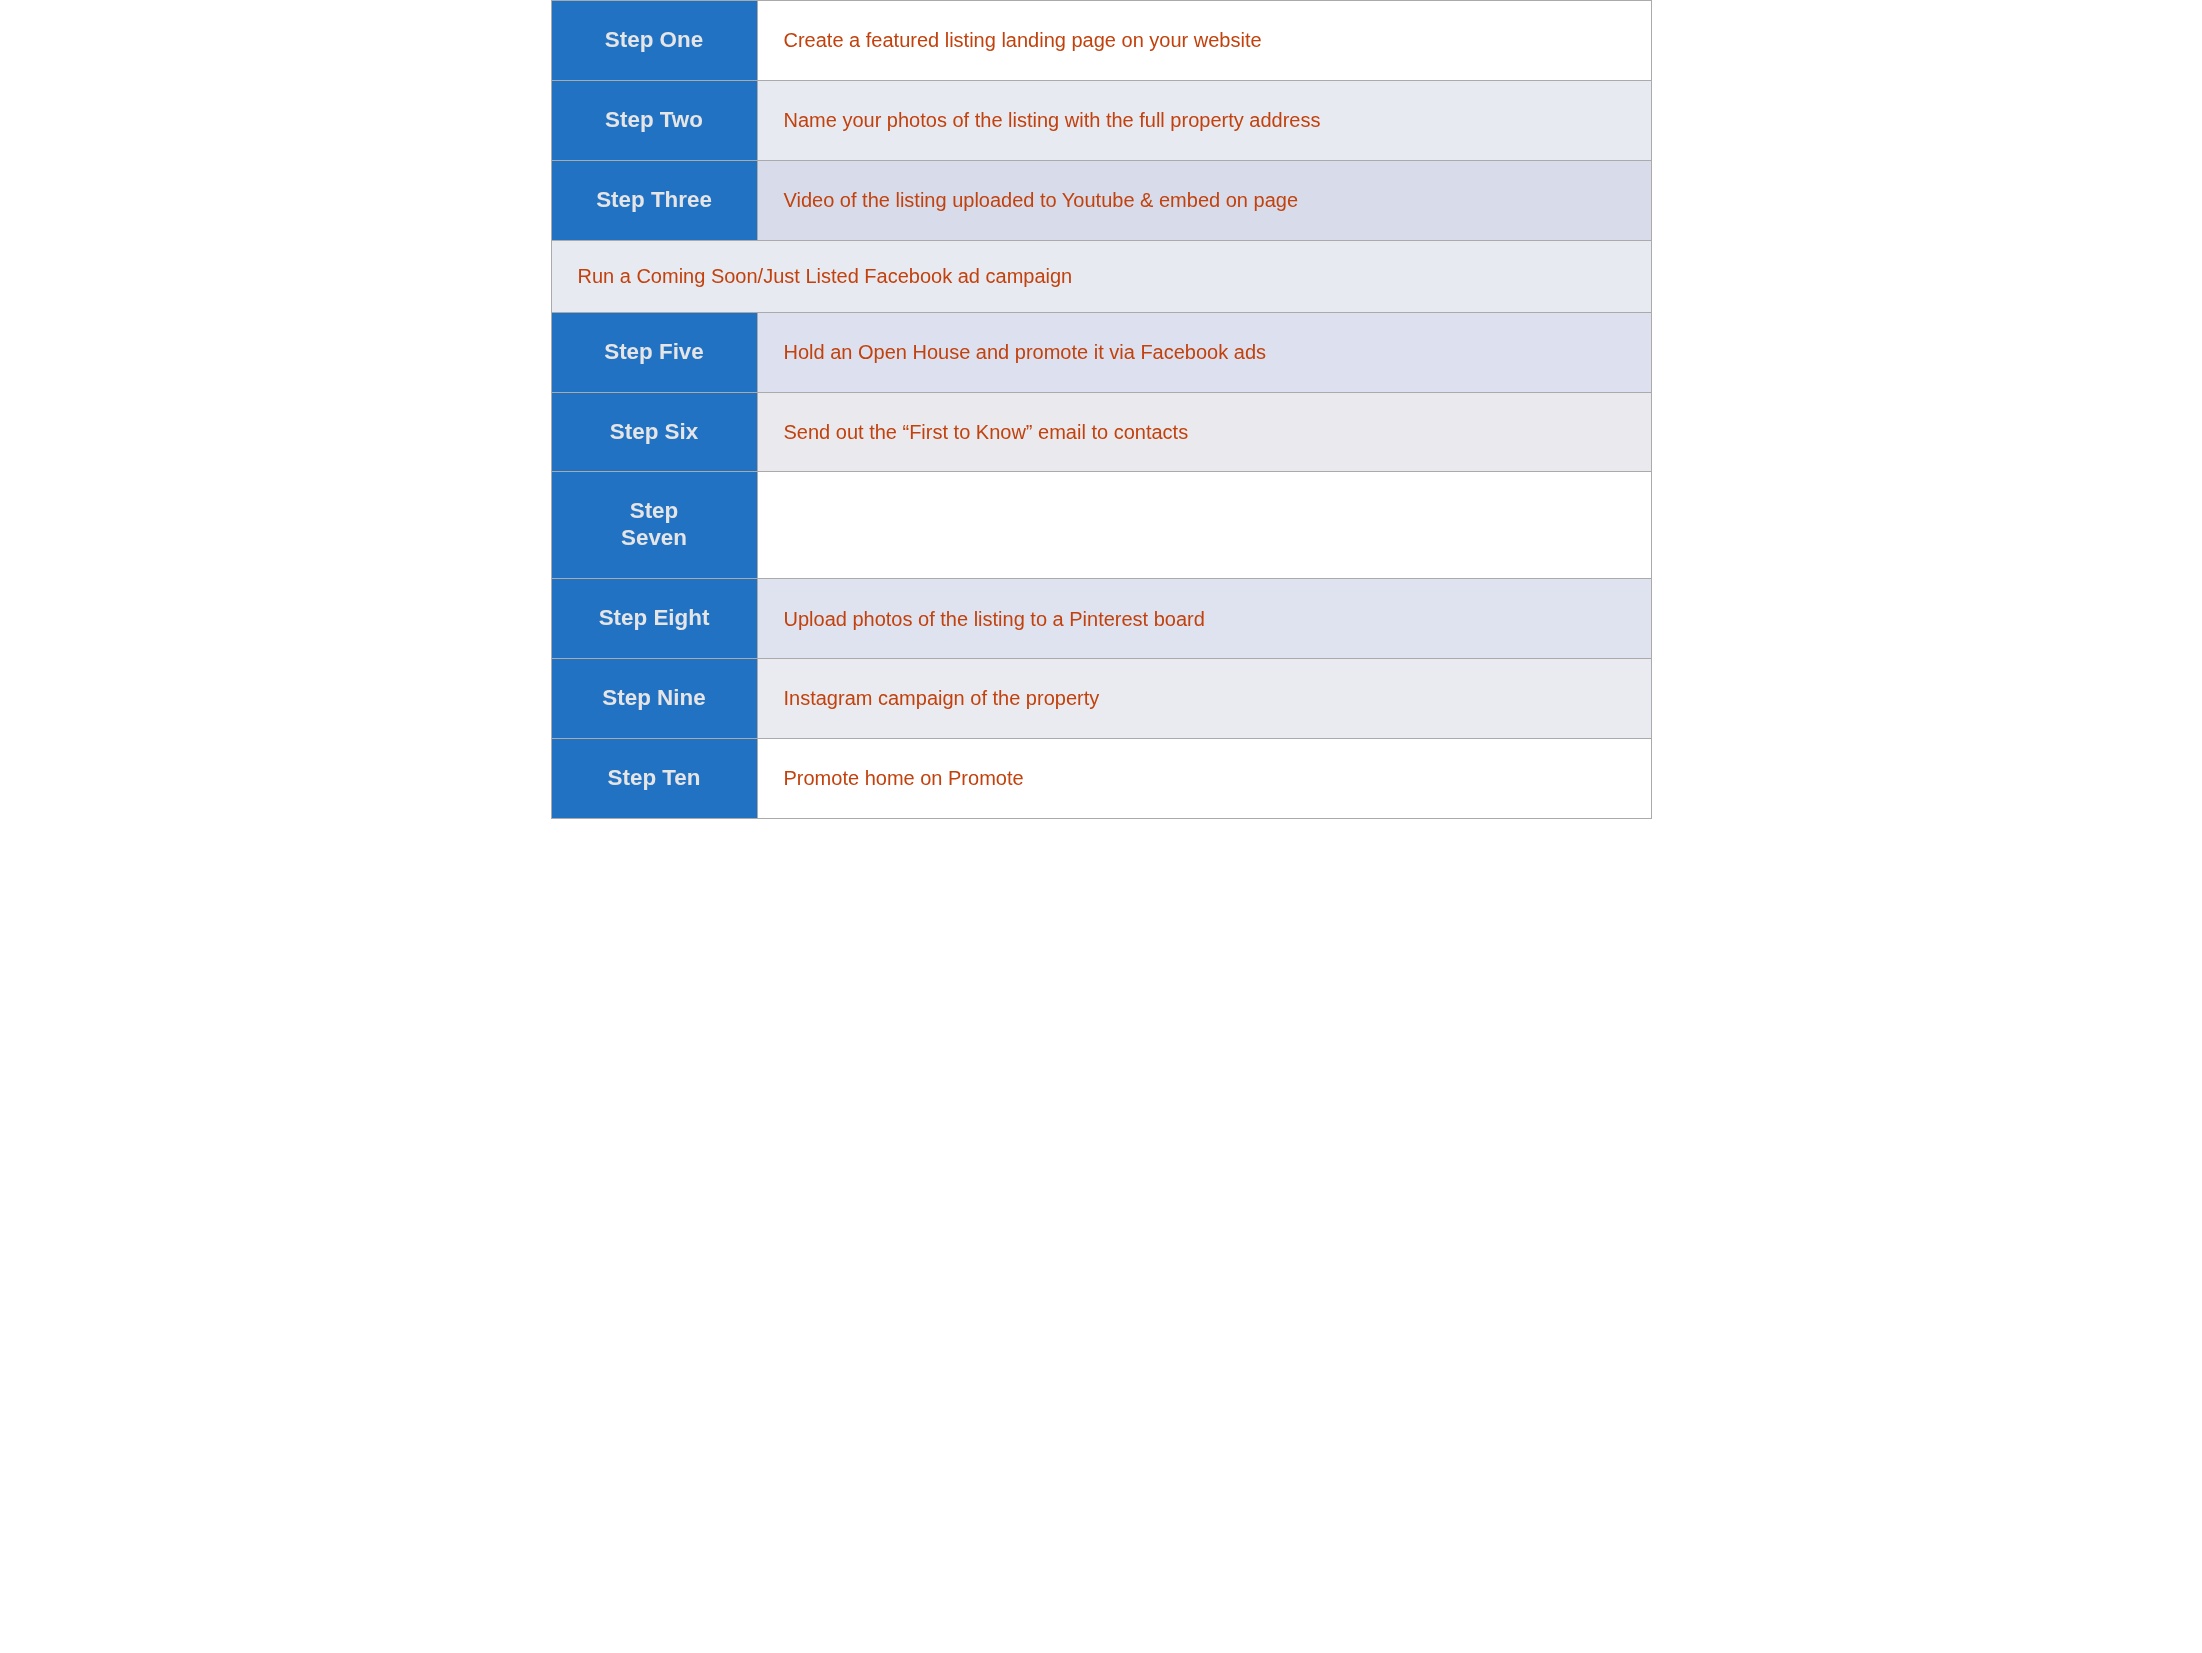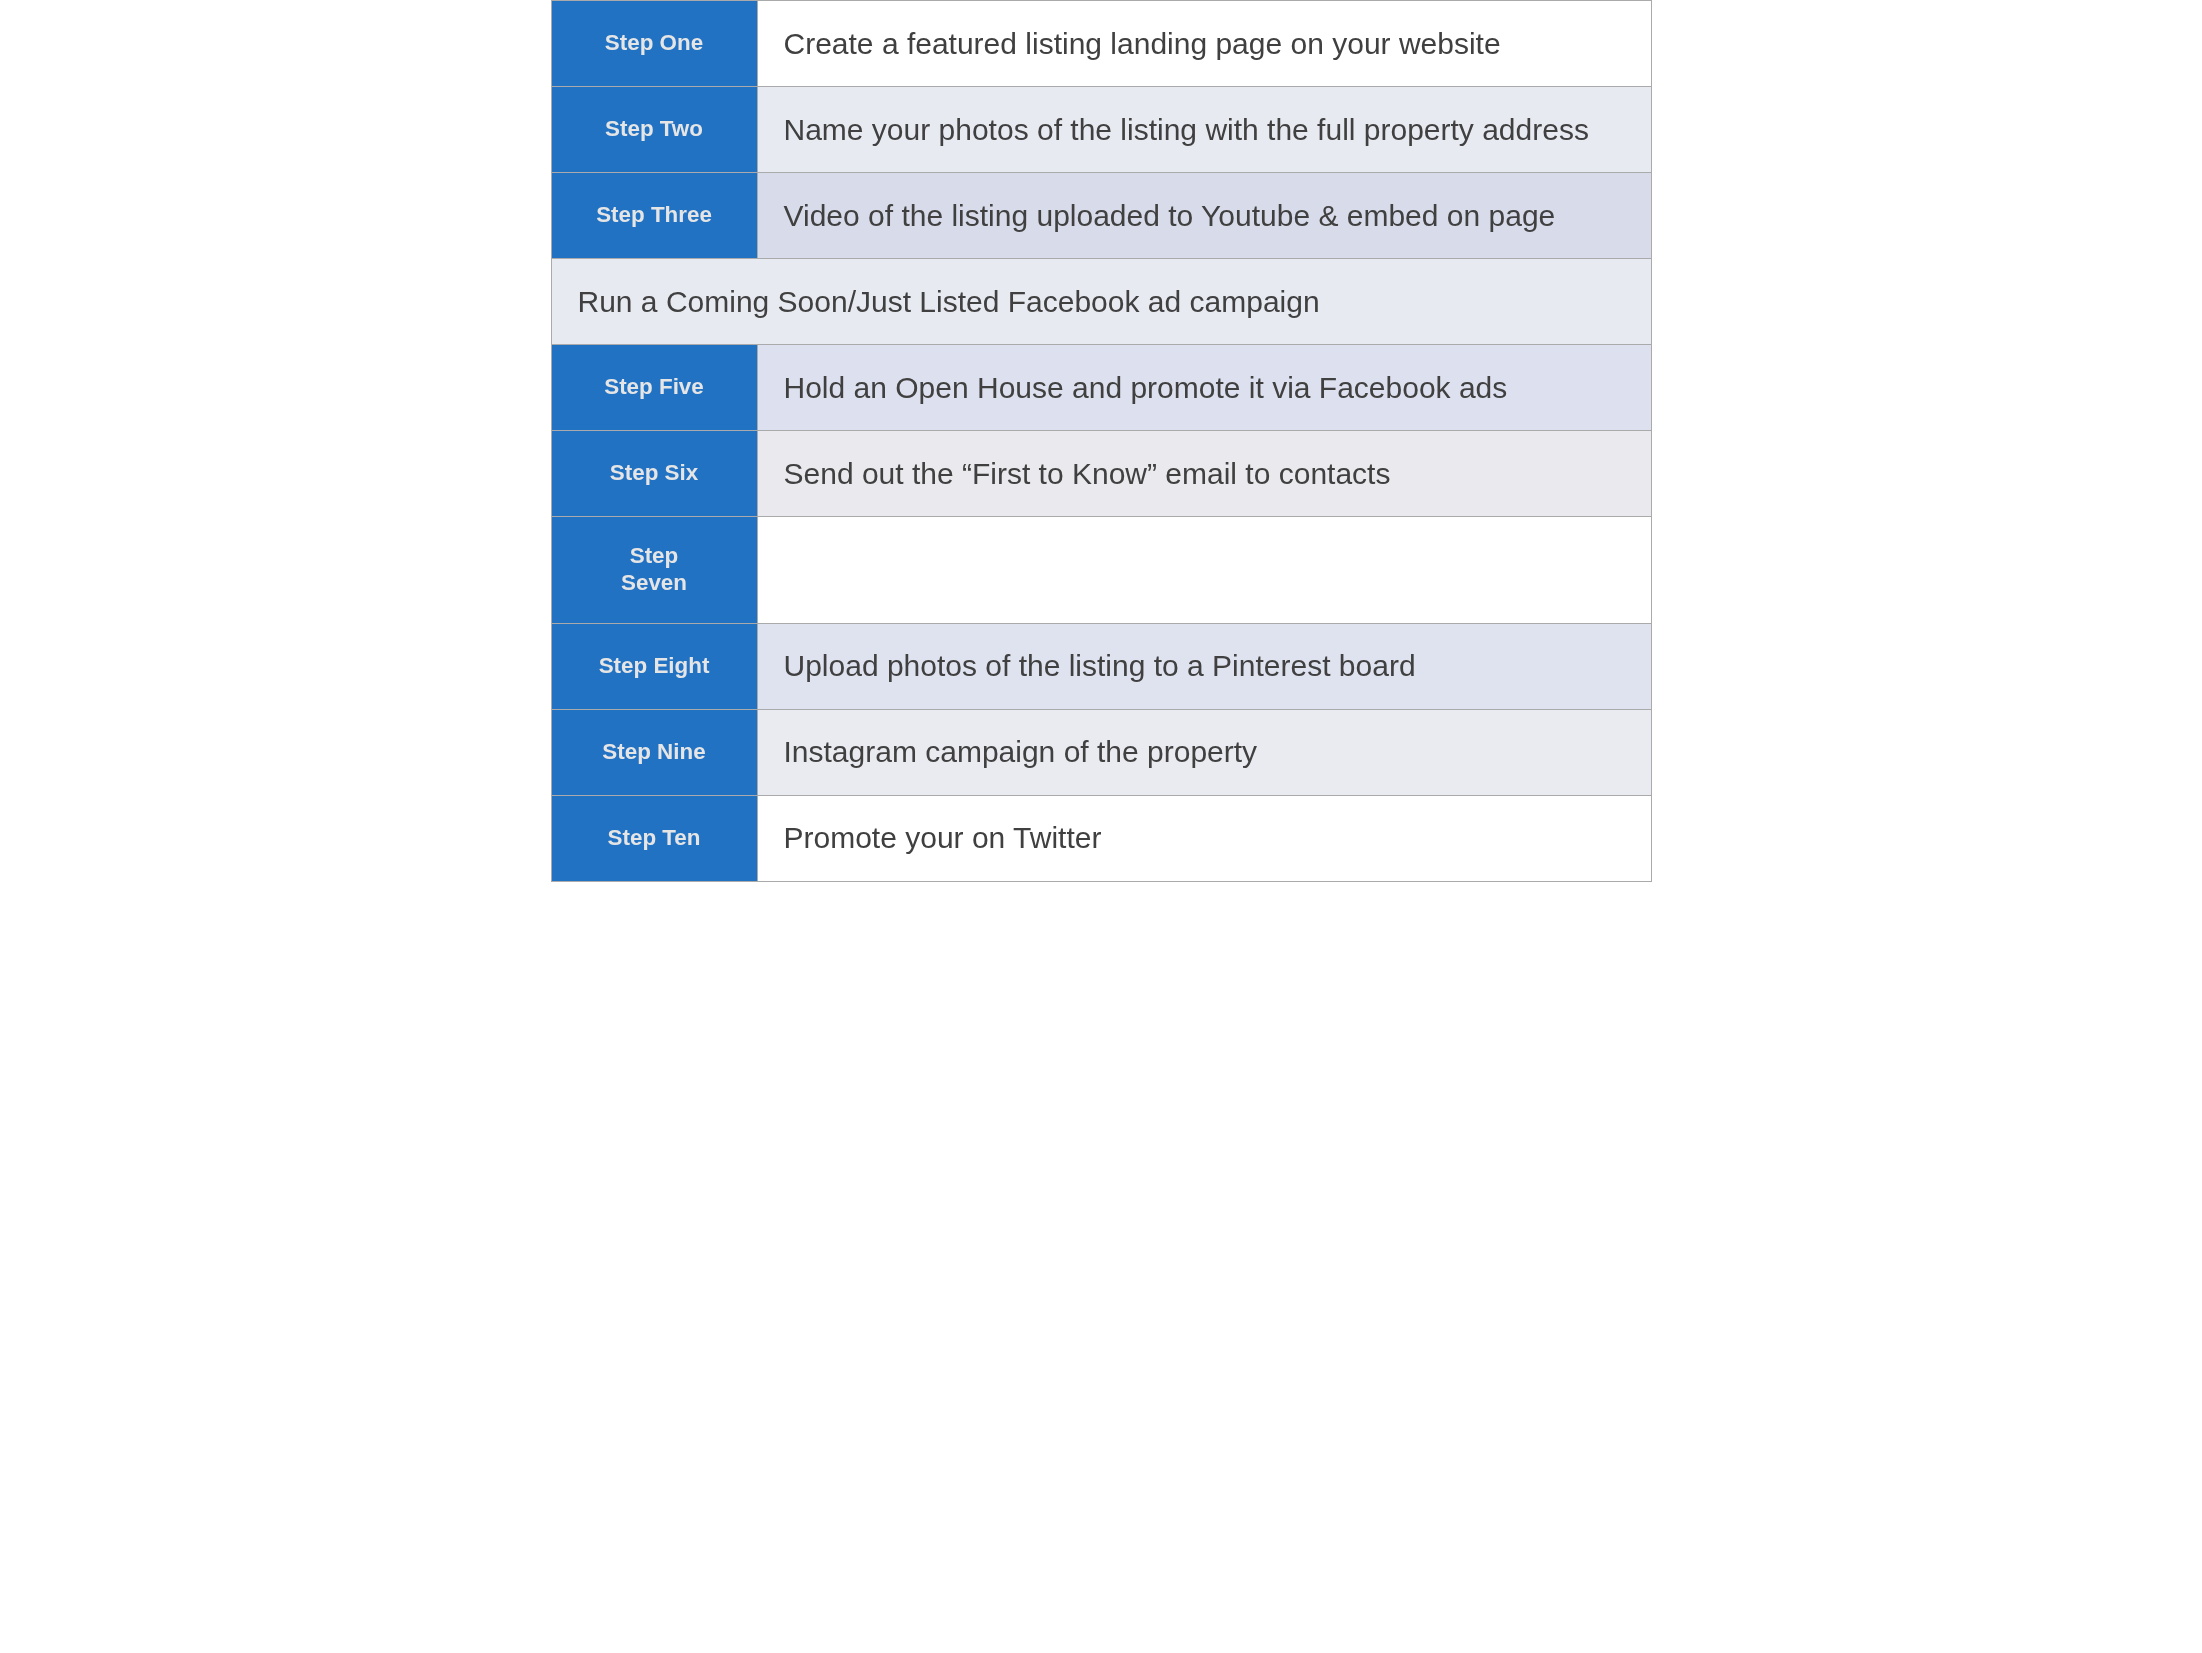--- a/index.html
+++ b/index.html
@@ -48,22 +48,22 @@
       font-weight: bold;
       text-align: center;
       line-height: 1.2;
     }
 
     .content-cell {
       flex: 1;
       display: flex;
       align-items: center;
       padding: 21.5px 26px;
-      font-size: 30px;
-      color: #404040;
+      font-size: 20px;
+      color: #c2410c;
       line-height: 1.4;
     }
 
     
     .row-0 .content-cell { background-color: #ffffff; }
     .row-1 .content-cell { background-color: #e8eaf2; }
     .row-2 .content-cell { background-color: #d8dcea; }
     .row-3 .content-cell { background-color: #e8eaf2; }
     .row-4 .content-cell { background-color: #dde0ee; }
     .row-5 .content-cell { background-color: #eaeaee; }
@@ -123,16 +123,16 @@
     <div class="table-row row-8">
       <div class="step-cell">
         <div class="step-label" style="white-space: pre-line;">Step Nine</div>
       </div>
       <div class="content-cell">Instagram campaign of the property</div>
     </div>
     <div class="table-row row-9">
       <div class="step-cell">
         <div class="step-label" style="white-space: pre-line;">Step Ten</div>
       </div>
-      <div class="content-cell">Promote your on Twitter</div>
+      <div class="content-cell">Promote home on Promote</div>
     </div>
   </div>
 
 
 </body></html>

